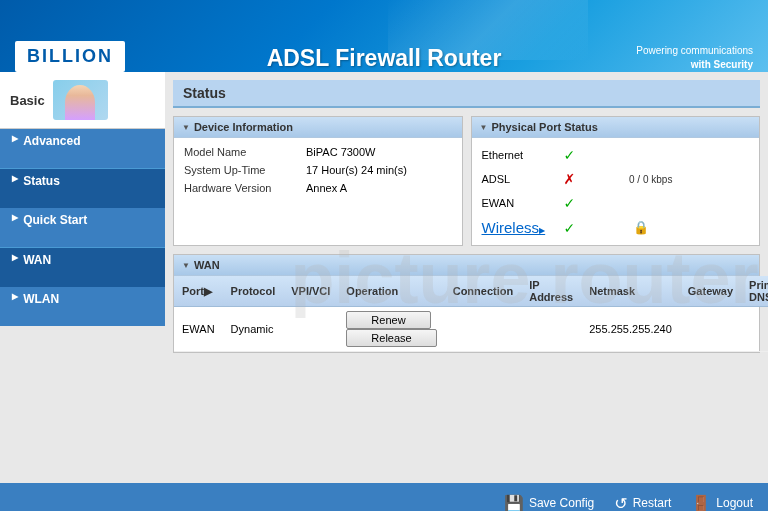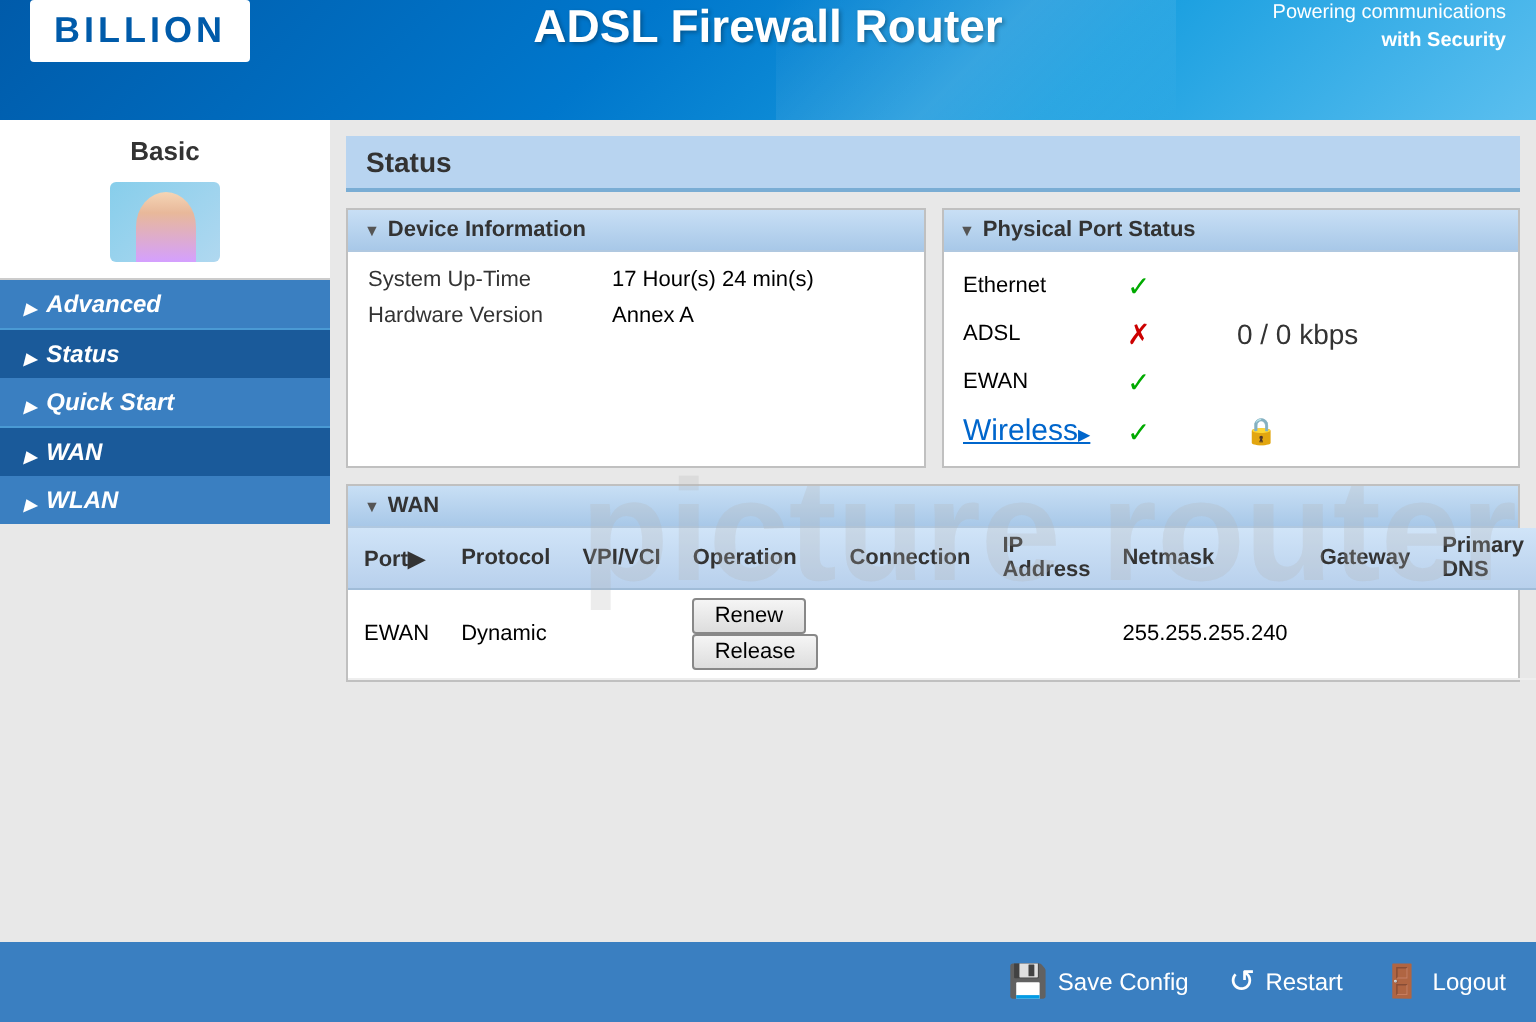--- a/index.html
+++ b/index.html
@@ -1,24 +1,24 @@
 <!DOCTYPE html>
 <html><head>
   <meta charset="utf-8">
   <style>
     * { margin: 0; padding: 0; box-sizing: border-box; }
     body { width: 768px; height: 511px; font-family: Arial, sans-serif; font-size: 12px; background: #d0d0d0; overflow: hidden; }
 
     
     #header {
       width: 100%;
-      height: 60px;
+      height: 72px;
       background: linear-gradient(135deg, #005baa 0%, #0077cc 40%, #1a9fe0 70%, #5bbfef 100%);
       display: flex;
-      align-items: flex-start;
+      align-items: flex-end;
       justify-content: space-between;
       padding: 0 15px;
       position: relative;
       overflow: hidden;
     }
     #header::before {
       content: '';
       position: absolute;
       right: 180px;
       top: 0;
@@ -68,21 +68,20 @@
       background: #e8e8e8;
       flex-shrink: 0;
     }
     .sidebar-basic {
       background: white;
       padding: 8px 10px;
       display: flex;
       align-items: center;
       gap: 8px;
       border-bottom: 1px solid #ccc;
-      flex-direction: column;
     }
     .basic-label {
       font-size: 13px;
       font-weight: bold;
       color: #333;
     }
     .basic-avatar {
       width: 55px;
       height: 40px;
       background: linear-gradient(135deg, #87ceeb, #b0d8f0);
@@ -93,27 +92,26 @@
       justify-content: center;
     }
     .avatar-figure {
       width: 30px;
       height: 35px;
       background: linear-gradient(180deg, #f5d5b5 0%, #e8b89a 30%, #d4a0ff 100%);
       border-radius: 50% 50% 0 0;
     }
     .sidebar-item {
       display: flex;
-      align-items: flex-end;
-      padding: 5px 8px 5px 12px;
+      align-items: flex-start;
+      padding: 5px 8px 20px 12px;
       cursor: pointer;
       color: white;
       font-size: 12px;
       font-weight: bold;
-      font-style: italic;
     }
     .sidebar-item::before {
       content: '▶';
       font-size: 8px;
       margin-right: 5px;
       color: white;
     }
     .sidebar-item.blue { background: #3a7fc1; }
     .sidebar-item.dark-blue { background: #1a5a9a; border-top: 1px solid #4a9ad4; }
 
@@ -193,21 +191,21 @@
     }
     .check-green {
       color: #00aa00;
       font-size: 14px;
     }
     .cross-red {
       color: #cc0000;
       font-size: 14px;
     }
     .speed-text {
-      font-size: 14px;
+      font-size: 10px;
       color: #333;
     }
     .wireless-link {
       color: #0066cc;
       text-decoration: underline;
       cursor: pointer;
       font-size: 15px;
     }
     .wireless-link::after {
       content: '▶';
@@ -235,21 +233,21 @@
       border-bottom: 1px solid #a0bcd8;
       text-align: left;
       color: #333;
     }
     .wan-table td {
       padding: 4px 8px;
       font-size: 11px;
       border-bottom: 1px solid #eee;
     }
     .btn {
-      padding: 2px 10px;
+      padding: 2px 24px;
       font-size: 11px;
       border: 1px solid #888;
       background: linear-gradient(180deg, #f5f5f5 0%, #ddd 100%);
       cursor: pointer;
       border-radius: 2px;
     }
 
     
     #footer-bar {
       background: #3a7fc1;
@@ -330,20 +328,24 @@
     <div class="content-header">Status</div>
 
     <div class="section-row">
 
       <div class="section-box">
         <div class="section-header">
           <span>Device Information</span>
         </div>
         <table class="info-table">
           <tbody>
+              <tr>
+            <td>Model Name</td>
+            <td>BiPAC 7300W</td>
+          </tr>
           <tr>
             <td>System Up-Time</td>
             <td>17 Hour(s) 24 min(s)</td>
           </tr>
           <tr>
             <td>Hardware Version</td>
             <td>Annex A</td>
           </tr>
         </tbody>
           </table>

